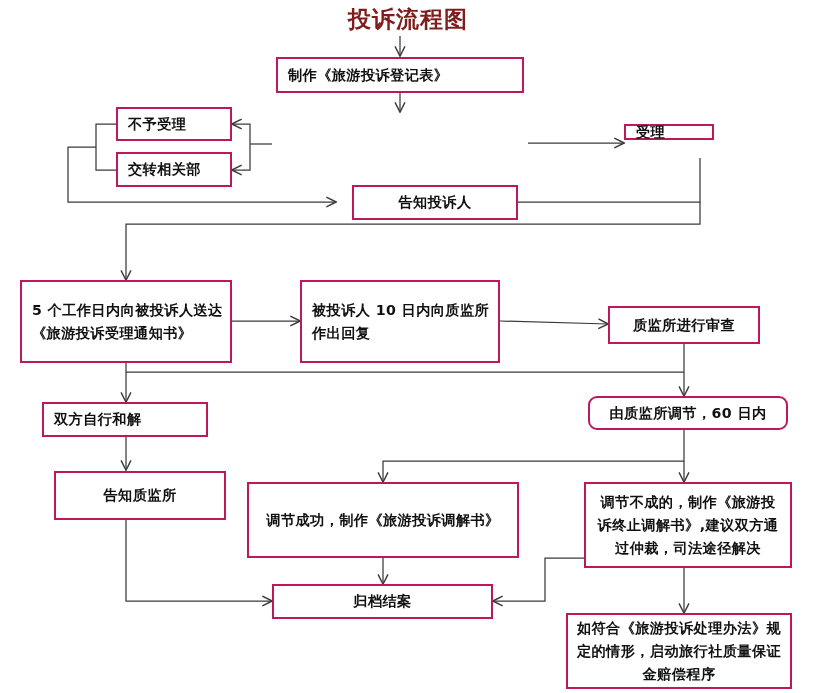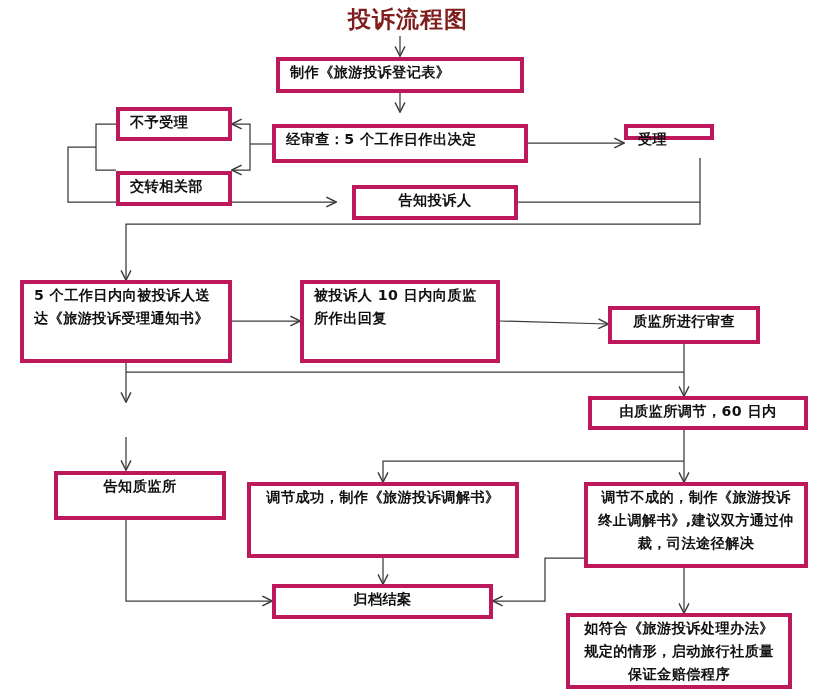--- a/index.html
+++ b/index.html
@@ -15,24 +15,25 @@
     position:absolute;
     font-size:23px;
     font-weight:700;
     letter-spacing:1px;
     color:#7f1d1d;
     white-space:nowrap;
   }
 
   .node{
     position:absolute;
-    border:4px solid #be185d;
+    border:2px solid #be185d;
     background:#ffffff;
     box-sizing:border-box;
     display:flex;
+    align-items:center;
     z-index:2;
   }
   .node .txt{
     width:100%;
     font-size:14.2px;
     font-weight:700;
     line-height:1.62;
     color:#111;
     letter-spacing:0.4px;
   }
@@ -96,29 +97,26 @@
       <path d="M 584 558 L 545 558 L 545 601 L 493 601" marker-end="url(#ah)"></path>
 
       <path d="M 684 568 L 684 613" marker-end="url(#ah)"></path>
     </g>
   </svg>
 
   <div class="node left pad-l" style="left:276px;top:57px;width:248px;height:36px;">
     <span class="txt">制作《旅游投诉登记表》</span>
   </div>
 
-  <div class="node left pad-l" style="left:272px;top:124px;width:256px;height:39px;">
-    <span class="txt">经审查：5 个工作日作出决定</span>
-  </div>
 
   <div class="node left pad-l" style="left:116px;top:107px;width:116px;height:34px;">
     <span class="txt">不予受理</span>
   </div>
 
-  <div class="node left pad-l" style="left:116px;top:152px;width:116px;height:35px;margin-top:19px;">
+  <div class="node left pad-l" style="left:116px;top:152px;width:116px;height:35px;">
     <span class="txt">交转相关部</span>
   </div>
 
   <div class="node left pad-l" style="left:624px;top:124px;width:90px;height:16px;">
     <span class="txt">受理</span>
   </div>
 
   <div class="node center pad-c" style="left:336px;top:185px;width:166px;height:35px;margin-left:16px;">
     <span class="txt">告知投诉人</span>
   </div>
@@ -128,34 +126,37 @@
   </div>
 
   <div class="node left pad-l" style="left:300px;top:280px;width:200px;height:83px;">
     <span class="txt">被投诉人 10 日内向质监所作出回复</span>
   </div>
 
   <div class="node center pad-c" style="left:608px;top:306px;width:152px;height:38px;">
     <span class="txt">质监所进行审查</span>
   </div>
 
+  <div class="node left pad-l" style="left:42px;top:402px;width:166px;height:35px;">
+    <span class="txt">双方自行和解</span>
+  </div>
 
   <div class="node center pad-c" style="left:54px;top:471px;width:172px;height:49px;">
     <span class="txt">告知质监所</span>
   </div>
 
-  <div class="node center pad-c" style="left:588px;top:396px;width:220px;height:34px;">
+  <div class="node center pad-c" style="left:588px;top:396px;width:200px;height:34px;border-radius:9px;">
     <span class="txt">由质监所调节，60 日内</span>
   </div>
 
   <div class="node center pad-c" style="left:247px;top:482px;width:272px;height:76px;">
     <span class="txt">调节成功，制作《旅游投诉调解书》</span>
   </div>
 
-  <div class="node center pad-c" style="left:584px;top:482px;width:224px;height:86px;">
+  <div class="node center pad-c" style="left:584px;top:482px;width:208px;height:86px;">
     <span class="txt">调节不成的，制作《旅游投诉终止调解书》,建议双方通过仲裁，司法途径解决</span>
   </div>
 
   <div class="node center pad-c" style="left:272px;top:584px;width:221px;height:35px;">
     <span class="txt">归档结案</span>
   </div>
 
   <div class="node center pad-c" style="left:566px;top:613px;width:226px;height:76px;">
     <span class="txt">如符合《旅游投诉处理办法》规定的情形，启动旅行社质量保证金赔偿程序</span>
   </div>

